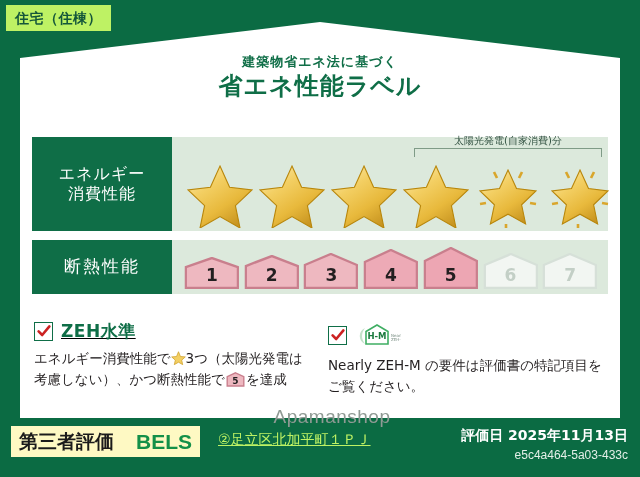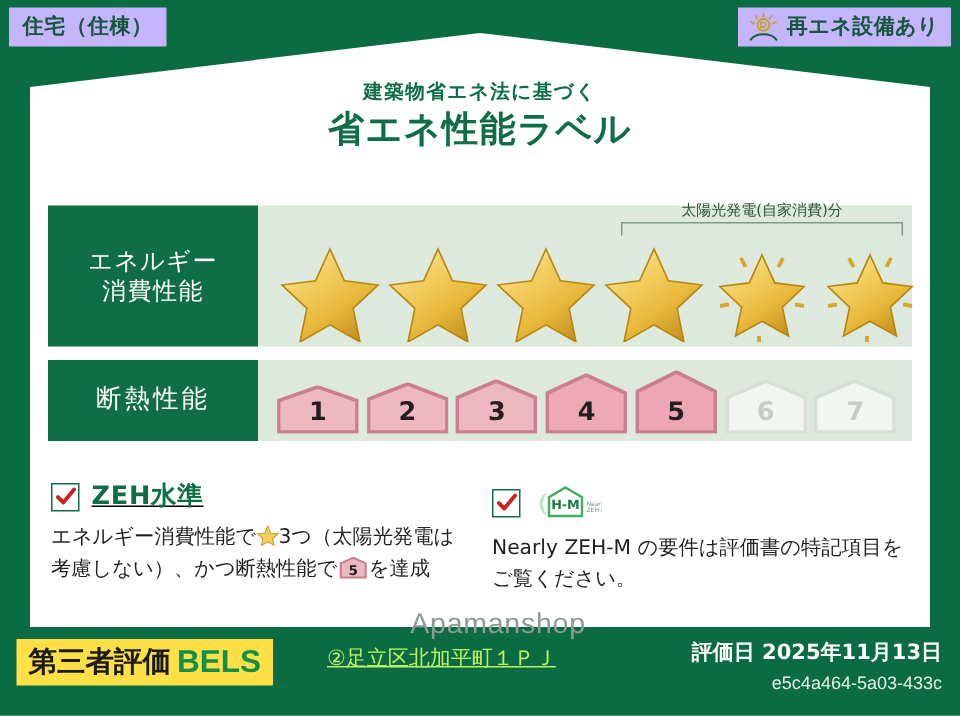--- a/index.html
+++ b/index.html
@@ -9,21 +9,21 @@
     background:#0b6b43;
   }
   #label-root{
     position:relative;width:640px;height:477px;
     background:#0b6b43;
   }
 
   
   .top-badge{
     position:absolute;top:5px;
-    background:#c4b5fd;
+    background:#bef264;
     display:flex;align-items:center;
     height:26px;
     box-sizing:border-box;
     justify-content:center;
   }
   #badge-dwelling{left:6px;padding:0 9px;}
   #badge-dwelling .txt{
     font-size:14px;font-weight:bold;color:#14573a;letter-spacing:.5px;
     line-height:1;white-space:nowrap;
   }
@@ -161,22 +161,22 @@
     z-index:6;pointer-events:none;padding-left:24px;
   }
 
   
   #bottom-bar{
     position:absolute;left:0;right:0;bottom:0;height:59px;
     background:#0b6b43;
   }
   #bels-badge{
     position:absolute;left:11px;top:8px;height:31px;
-    background:#fde047;display:flex;align-items:center;
-    padding:0 8px;gap:4px;
+    background:#fef9c3;display:flex;align-items:center;
+    padding:0 8px;gap:22px;
   }
   #bels-jp{font-size:19px;font-weight:bold;color:#1b1b1b;letter-spacing:0px;line-height:1;}
   #bels-en{font-size:21px;font-weight:bold;color:#139048;letter-spacing:0px;line-height:1;
            font-family:"Liberation Sans",sans-serif;}
   #project-name{
     position:absolute;left:218px;top:14px;
     font-size:14px;color:#bef264;line-height:1;white-space:nowrap;text-decoration:underline;
   }
   #eval-date{
     position:absolute;right:12px;top:10px;
@@ -190,37 +190,20 @@
 </style>
 </head>
 <body>
 
 <div id="label-root">
 
   <div class="top-badge" id="badge-dwelling">
     <span class="txt">住宅（住棟）</span>
   </div>
 
-  <div class="top-badge" id="badge-renewable">
-    <span class="sun-icon">
-      <svg viewBox="0 0 22 20">
-        <g stroke="#c9a227" stroke-width="1.2" stroke-linecap="round" fill="none">
-          <line x1="11" y1="1" x2="11" y2="3.2"></line>
-          <line x1="5.8" y1="2.6" x2="6.9" y2="4.5"></line>
-          <line x1="16.2" y1="2.6" x2="15.1" y2="4.5"></line>
-          <line x1="2.6" y1="6.6" x2="4.6" y2="7.6"></line>
-          <line x1="19.4" y1="6.6" x2="17.4" y2="7.6"></line>
-        </g>
-        <circle cx="11" cy="8.6" r="3.9" fill="none" stroke="#c9a227" stroke-width="1.3"></circle>
-        <path d="M9.4 7.0 h2.1 a1.8 1.8 0 0 1 0 3.1 h-2.1 z" fill="none" stroke="#c9a227" stroke-width="1.1"></path>
-        <path d="M2.5 18.4 C6 13.6, 16 13.6, 19.5 18.4" fill="none" stroke="#17603f" stroke-width="1.4" stroke-linecap="round"></path>
-      </svg>
-    </span>
-    <span class="txt">再エネ設備あり</span>
-  </div>
 
   <div id="panel"></div>
 
   <div id="title-block">
     <p id="title-sub">建築物省エネ法に基づく</p>
     <p id="title-main">省エネ性能ラベル</p>
   </div>
 
   <div class="rating-row" id="row-energy">
     <div class="row-label">

